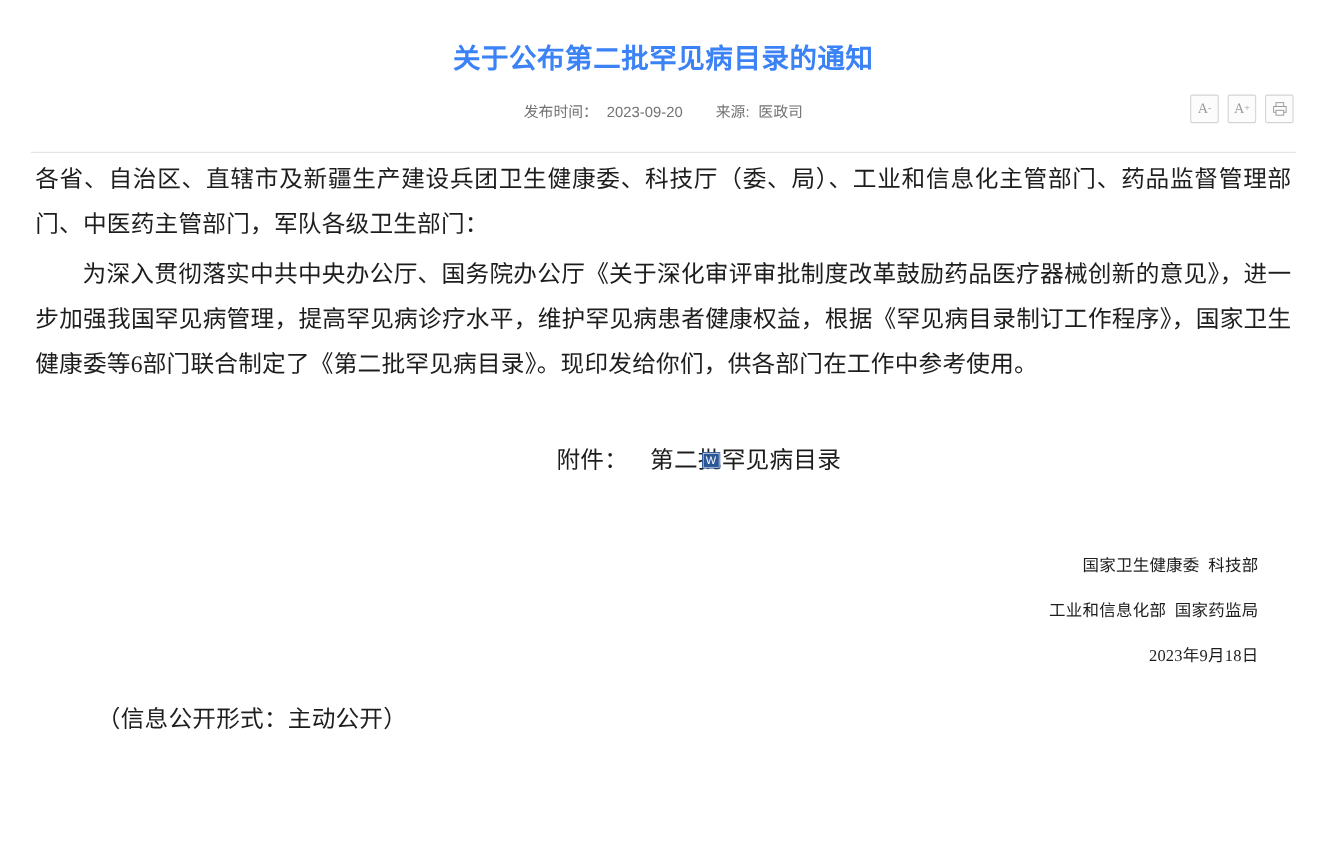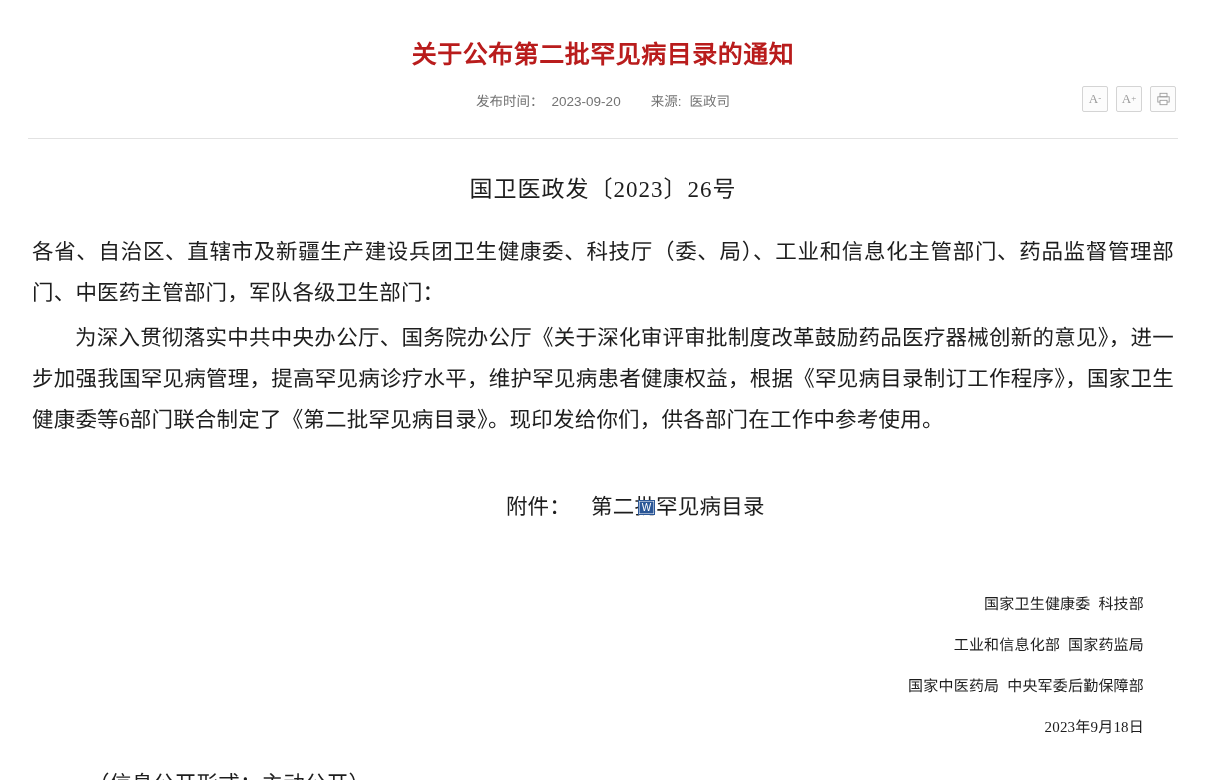--- a/index.html
+++ b/index.html
@@ -20,21 +20,21 @@
     height: 780px;
     box-sizing: border-box;
   }
 
   
   .doc-title {
     text-align: center;
     font-family: "Liberation Sans", "DejaVu Sans", sans-serif;
     font-size: 25px;
     font-weight: bold;
-    color: #b91c1c;
+    color: #3b82f6;
     letter-spacing: 0.5px;
     padding-top: 20px;
     line-height: 1.4;
   }
   .meta-row {
     position: relative;
     margin-top: 18px;
     height: 40px;
   }
   .meta-center {
@@ -168,36 +168,34 @@
           <rect x="4" y="9.5" width="8" height="5" fill="#ffffff" stroke="#9a9a9a" stroke-width="1"></rect>
         </svg>
       </div>
     </div>
   </div>
 
   <div class="divider"></div>
 
   <div class="content">
 
-    <div class="doc-number">国卫医政发〔2023〕26号</div>
 
     <p class="para">各省、自治区、直辖市及新疆生产建设兵团卫生健康委、科技厅（委、局）、工业和信息化主管部门、药品监督管理部门、中医药主管部门，军队各级卫生部门：</p>
     <p class="para indent">为深入贯彻落实中共中央办公厅、国务院办公厅《关于深化审评审批制度改革鼓励药品医疗器械创新的意见》，进一步加强我国罕见病管理，提高罕见病诊疗水平，维护罕见病患者健康权益，根据《罕见病目录制订工作程序》，国家卫生健康委等6部门联合制定了《第二批罕见病目录》。现印发给你们，供各部门在工作中参考使用。</p>
 
     <div class="attachment-block">
       <span>附件：</span><span class="word-icon"><svg width="17" height="17" viewBox="0 0 17 17">
             <rect x="0.5" y="1.5" width="16" height="14" fill="#ffffff" stroke="#2b5797" stroke-width="1"></rect>
             <rect x="1.5" y="2.5" width="14" height="12" fill="#2b5797"></rect>
             <text x="8.5" y="12" font-family="Liberation Sans, sans-serif" font-size="10" fill="#ffffff" text-anchor="middle">W</text>
           </svg></span><a class="attachment-link" href="#">第二批罕见病目录</a>
     </div>
 
     <div class="signoff">
       <div>国家卫生健康委  科技部</div>
       <div>工业和信息化部  国家药监局</div>
-      <div>国家中医药局  中央军委后勤保障部</div>
       <div>2023年9月18日</div>
     </div>
 
     <div class="footer-note">（信息公开形式：主动公开）</div>
 
   </div>
 </div>
 
 </body></html>

